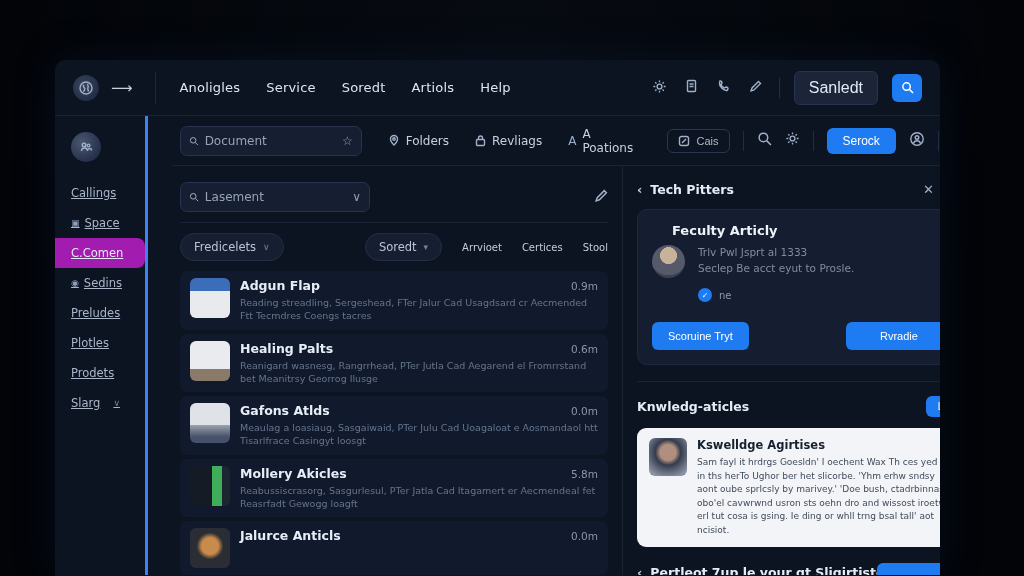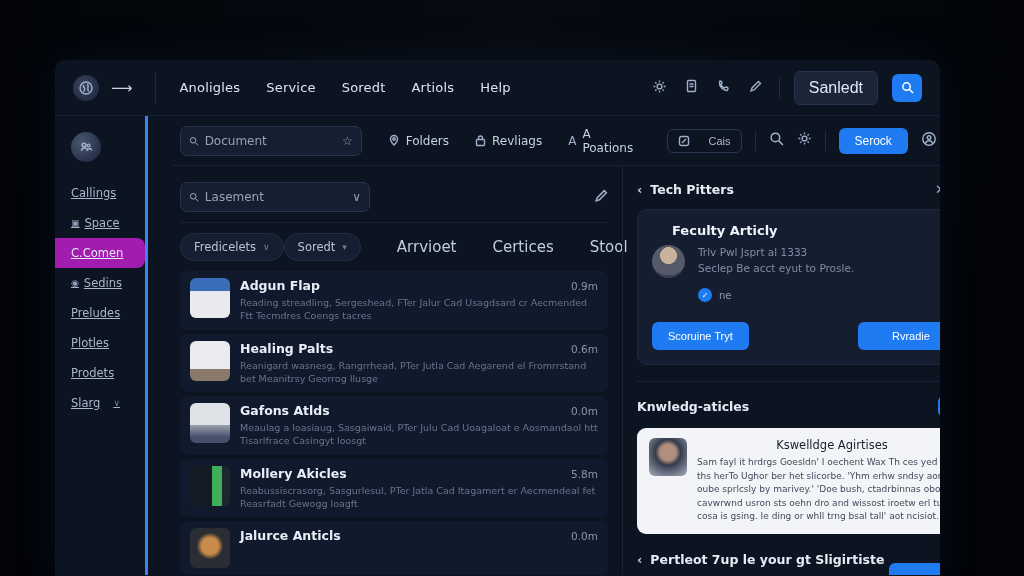--- a/index.html
+++ b/index.html
@@ -52,37 +52,37 @@
   .input-box { position:relative; width:190px; height:30px; background:#161f31;
     border:1px solid #273350; border-radius:7px; display:flex; align-items:center;
     padding:0 8px; gap:6px; }
   .input-box input { background:transparent; border:none; outline:none; color:#c4cedd;
     font-size:12px; width:100%; font-family:"DejaVu Sans",sans-serif; }
   .input-box input::placeholder { color:#96a3b8; opacity:1; }
   .ib-trail { color:#8fa0b8; font-size:12px; flex:none; }
   .tb-link { display:flex; align-items:center; gap:6px; font-size:12px; color:#c7d1e0; cursor:pointer; }
   .tb-link svg { flex:none; }
   .toolbar-right { margin-left:auto; display:flex; align-items:center; gap:13px; }
-  .btn-outline { display:flex; align-items:center; gap:18px; font-size:11px; color:#aeb9cc;
+  .btn-outline { display:flex; align-items:center; gap:6px; font-size:11px; color:#aeb9cc;
     border:1px solid #2a3650; background:transparent; border-radius:6px; padding:5px 10px; }
   .btn-serock { font-size:12px; padding:6px 16px; }
   svg.ic { stroke:#9fb0c8; fill:none; stroke-width:1.4; }
 
   
   .content { flex:1; display:flex; min-height:0; }
   .main { width:450px; flex:none; padding:10px 14px 0 8px; display:flex; flex-direction:column; }
   .search-row { display:flex; align-items:center; padding:6px 0 10px 0;
     border-bottom:1px solid #1a2336; }
   .pencil { margin-left:auto; color:#9fb0c8; font-size:13px; }
-  .chips-row { display:flex; align-items:center; padding:10px 0; }
+  .chips-row { display:flex; align-items:center; padding:10px 0; gap:18px; }
   .chip { background:#161f31; border:1px solid #232e46; color:#b9c4d6; font-size:11.5px;
     padding:6px 13px; border-radius:15px; display:flex; gap:7px; align-items:center; }
   .chip .sb-chev { margin-left:0; }
   .chips-right { margin-left:auto; display:flex; gap:20px; align-items:center;justify-content:center; }
-  .tab-link { font-size:15px; color:#c2cddd; cursor:pointer;margin-left:16px; }
+  .tab-link { font-size:10px; color:#c2cddd; cursor:pointer; }
 
   .article-list { display:flex; flex-direction:column; gap:4px; }
   .article { background:#101a2c; border-radius:7px; padding:7px 10px; display:flex; gap:10px; cursor:pointer; }
   .a-thumb { width:40px; height:40px; border-radius:6px; flex:none; }
   .t1 { background:linear-gradient(180deg,#3c6db8 0 32%, #e8eaee 32%); }
   .t2 { background:linear-gradient(180deg,#e9ebef 0 70%, #8a7a6a 70%); }
   .t3 { background:linear-gradient(180deg,#dfe2e6 0 55%, #9aa3ad 55%, #46506b 85%); }
   .t4 { background:linear-gradient(90deg,#141b24 0 55%, #3fae5a 55% 80%, #1d2630 80%); }
   .t5 { background:radial-gradient(circle at 50% 45%, #c98b4b 0 28%, #2a2d33 45%); }
   .a-body { flex:1; min-width:0; }
@@ -117,21 +117,21 @@
   .sec-head { display:flex; align-items:center; margin-top:16px; padding-top:14px;
     border-top:1px solid #1a2336; }
   .sec-title { font-size:12.5px; font-weight:bold; color:#e6ecf5; }
   .btn-le { margin-left:auto; font-size:10px; padding:5px 12px; }
 
   .white-card { background:#f2f4f7; border-radius:9px; margin-top:11px; padding:10px 12px;
     display:flex; gap:10px; }
   .wc-thumb { width:38px; height:38px; border-radius:6px; flex:none;
     background:radial-gradient(circle at 50% 38%, #b08f7e 0 26%, #343b4d 42%, #8b93a3 85%); }
   .wc-body { flex:1; }
-  .wc-title { font-size:11.5px; font-weight:normal; color:#16202e;text-align:center; }
+  .wc-title { font-size:11.5px; font-weight:bold; color:#16202e; }
   .wc-text { font-size:9px; color:#414b5c; line-height:1.5; margin-top:4px; }
 
   .bottom-sec { margin-top:14px; }
   .partial-btn { position:absolute; right:34px; bottom:-10px; width:70px; height:22px;
     border-radius:6px; background:#1e7bf2; }
 </style>
 </head>
 <body>
 
 <div class="backdrop"></div>

